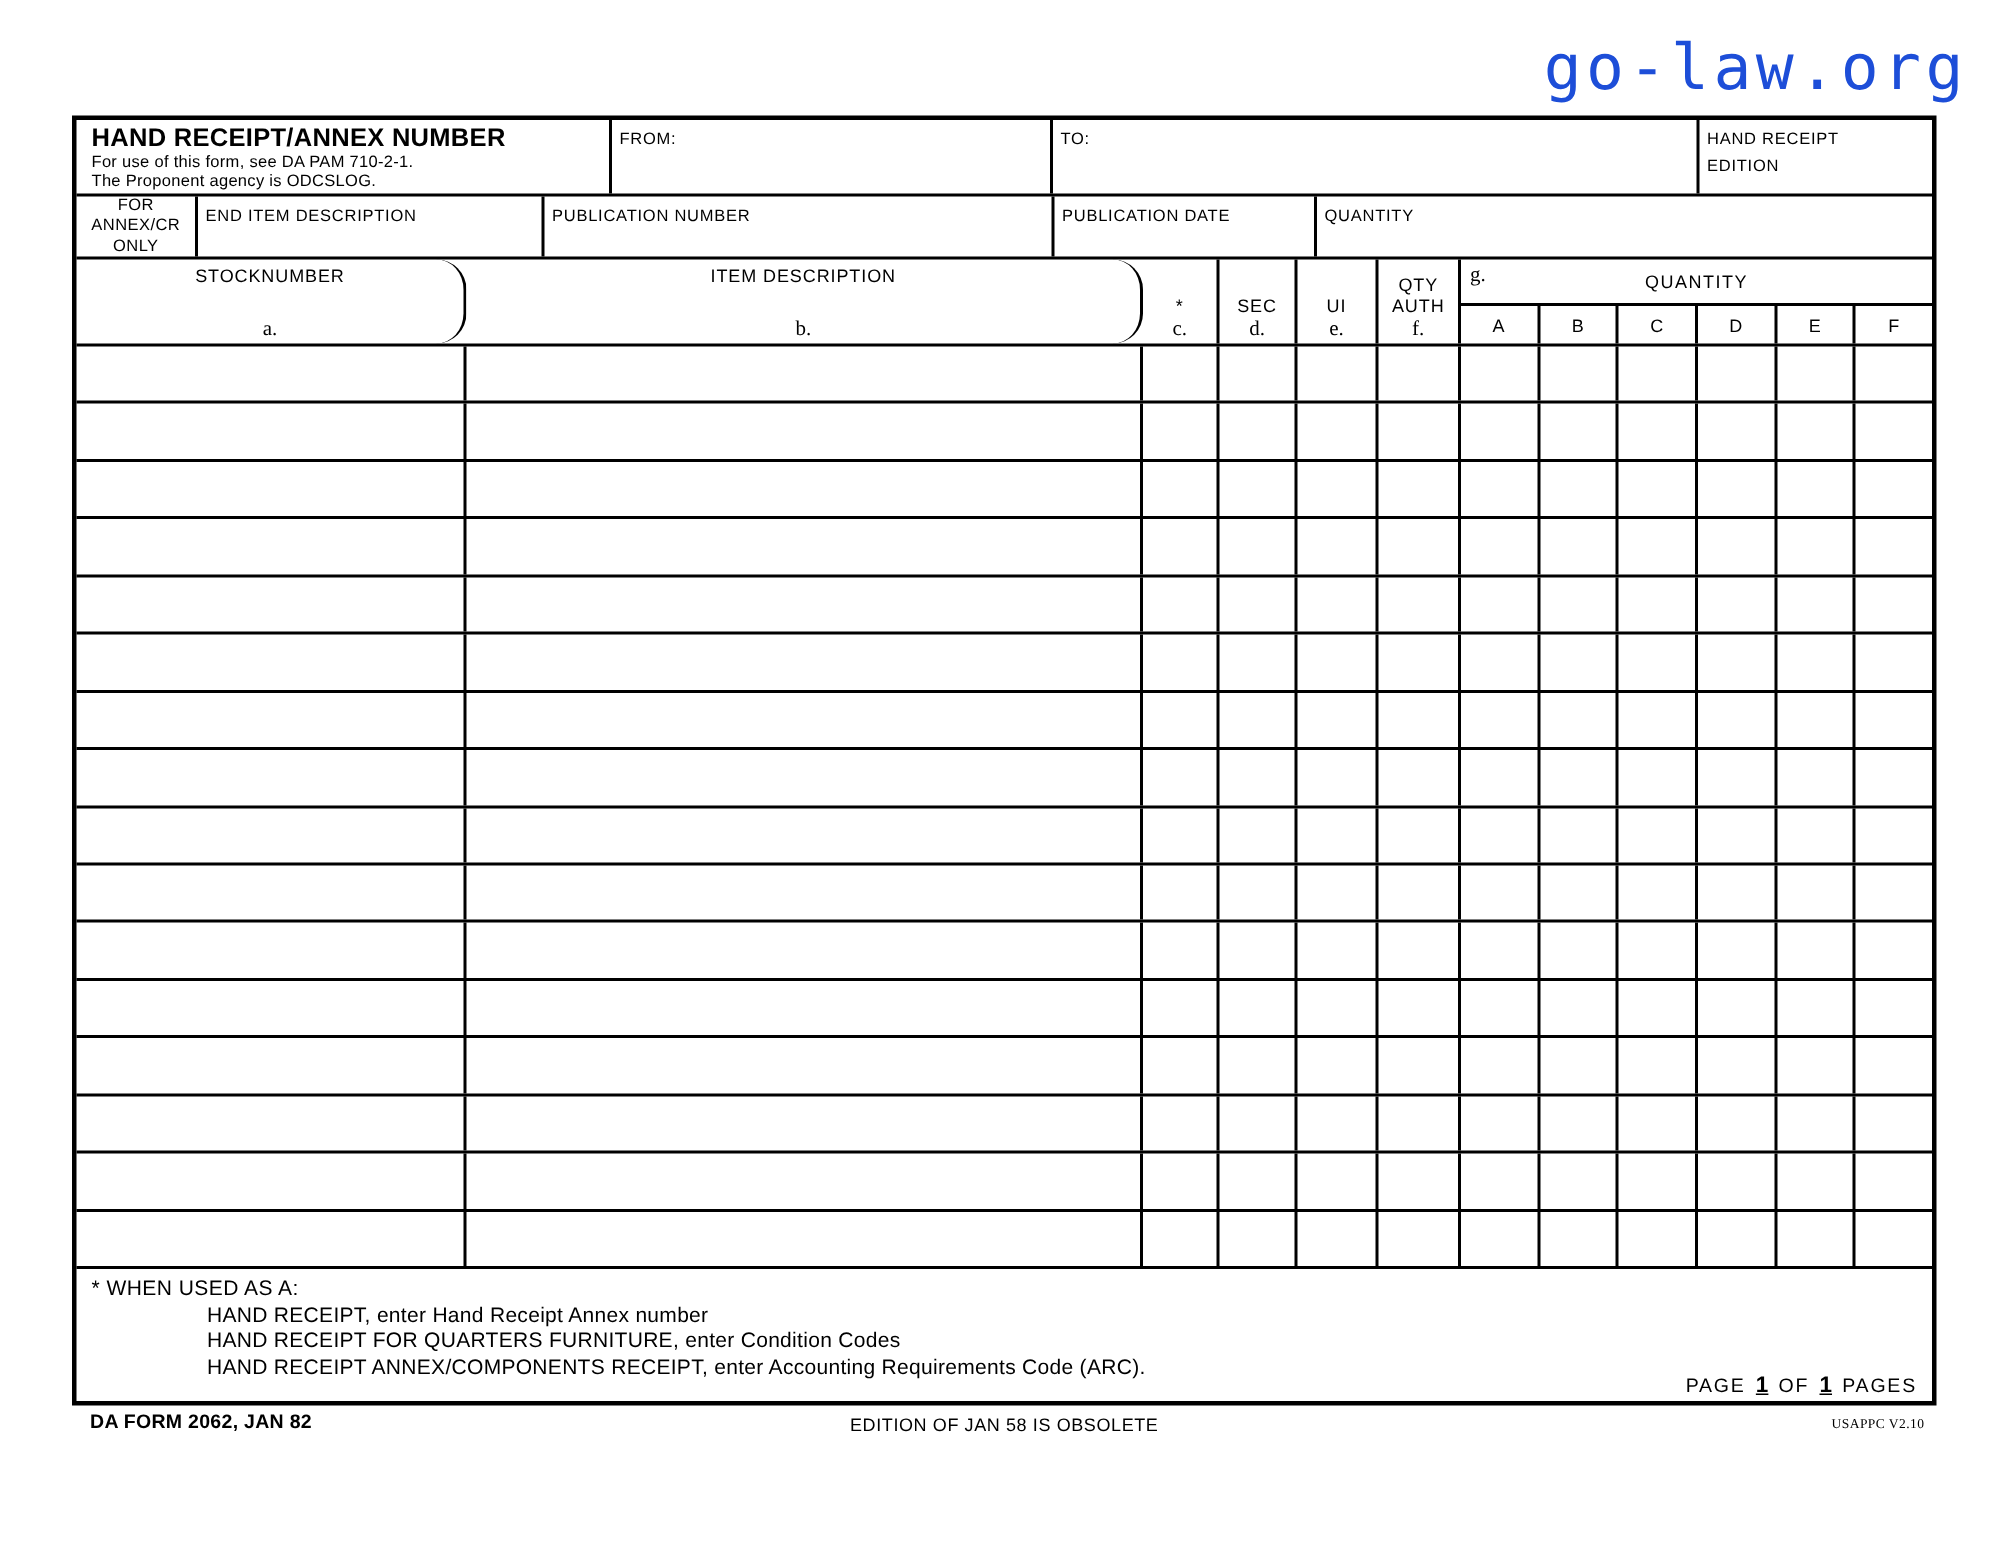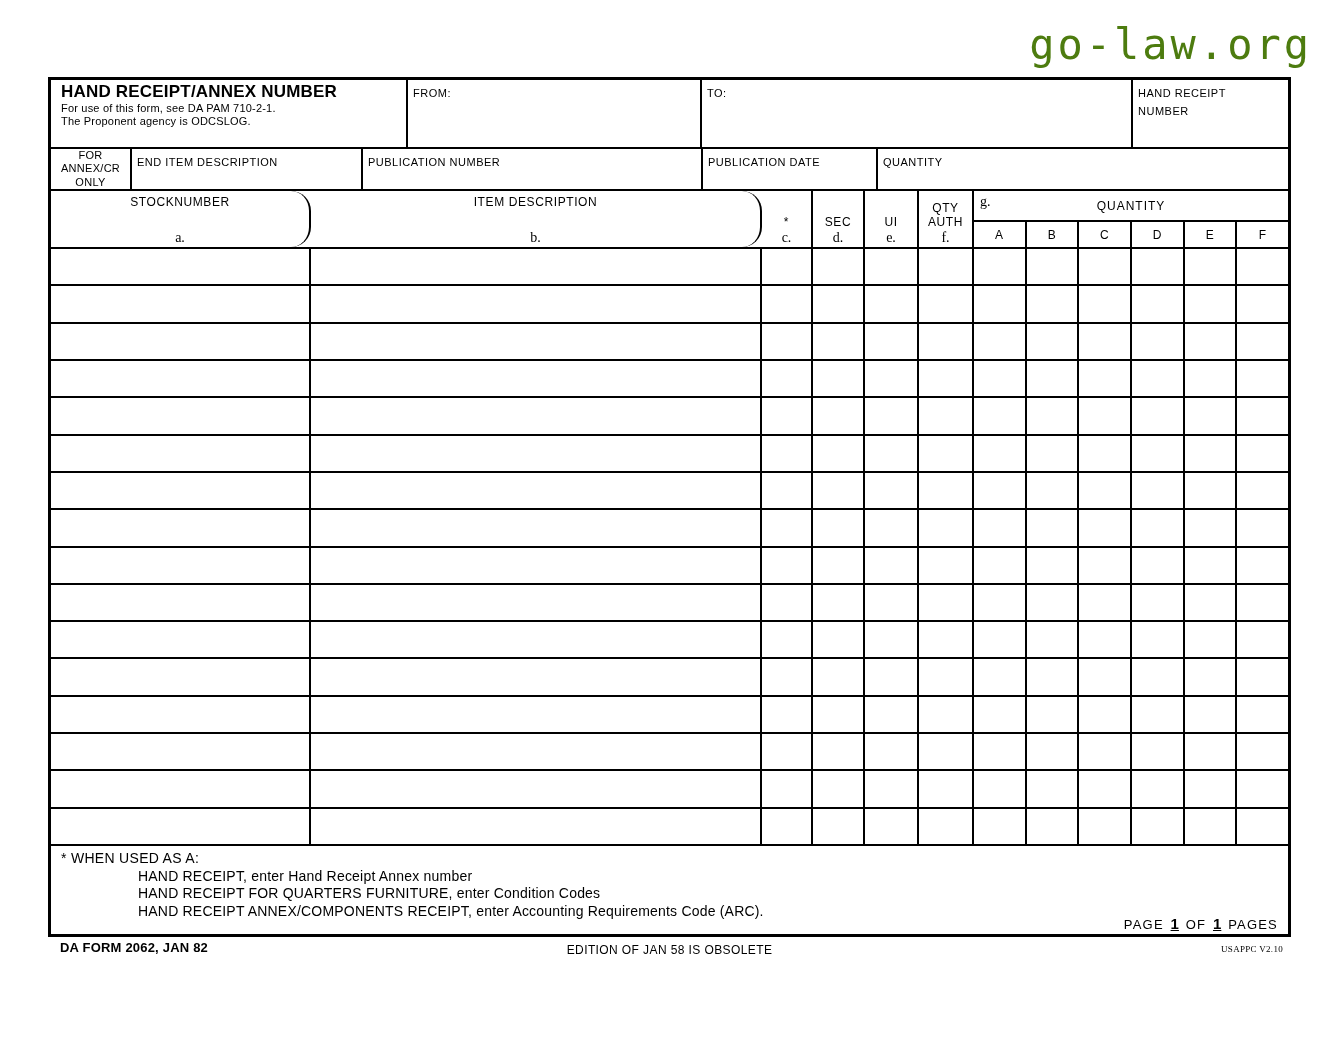--- a/index.html
+++ b/index.html
@@ -17,21 +17,21 @@
   
   .form {
     position:absolute; left:48px; top:77px; width:1243px; height:860px;
     border:3px solid #000; display:flex; flex-direction:column; background:#fff;
   }
   .row { display:flex; flex-direction:row; border-bottom:2px solid #000; }
   .cell { border-right:2px solid #000; position:relative; }
   .cell.last { border-right:none; flex:1; }
 
   
-  .row1 { height:69px; }
+  .row1 { height:51px; }
   .title-cell { width:357px; padding:2px 6px 0 10px; }
   .form-title { font-size:17px; font-weight:bold; letter-spacing:0.2px; line-height:1.15; }
   .form-sub { font-size:11px; letter-spacing:0.2px; line-height:1.25; }
   .field { padding:3px 5px; }
   .lbl { font-size:11px; letter-spacing:0.5px; }
   .pre { white-space:pre-line; line-height:1.3; }
   .from-cell { width:294px; }
   .to-cell { width:431px; }
 
   
@@ -84,39 +84,39 @@
   .bottom-strip { position:absolute; left:48px; top:940px; width:1243px; height:22px; }
   .form-id { position:absolute; left:12px; top:0; font-size:13px; font-weight:bold; letter-spacing:0.2px; }
   .edition { position:absolute; left:0; right:0; top:3px; text-align:center; font-size:12px; letter-spacing:0.4px; }
   .version { position:absolute; right:8px; top:4px; font-size:9px; letter-spacing:0.3px;font-family:Liberation Serif, serif; }
 </style>
 </head>
 <body>
 
 <div class="page">
 
-  <div class="watermark" style="color: #4d7c0f;">go-law.org</div>
+  <div class="watermark" style="color: #1d4ed8;">go-law.org</div>
 
   <div class="form">
 
     <div class="row row1">
       <div class="cell title-cell">
         <div class="form-title">HAND RECEIPT/ANNEX NUMBER</div>
         <div class="form-sub">For use of this form, see DA PAM 710-2-1.</div>
         <div class="form-sub">The Proponent agency is ODCSLOG.</div>
       </div>
       <div class="cell field from-cell">
         <span class="lbl">FROM:</span>
       </div>
       <div class="cell field to-cell">
         <span class="lbl">TO:</span>
       </div>
       <div class="cell field last">
         <span class="lbl pre">HAND RECEIPT
-NUMBER</span>
+EDITION</span>
       </div>
     </div>
 
     <div class="row row2">
       <div class="cell annexonly-cell">
         <span class="lbl pre">FOR
 ANNEX/CR
 ONLY</span>
       </div>
       <div class="cell field desc-cell">

